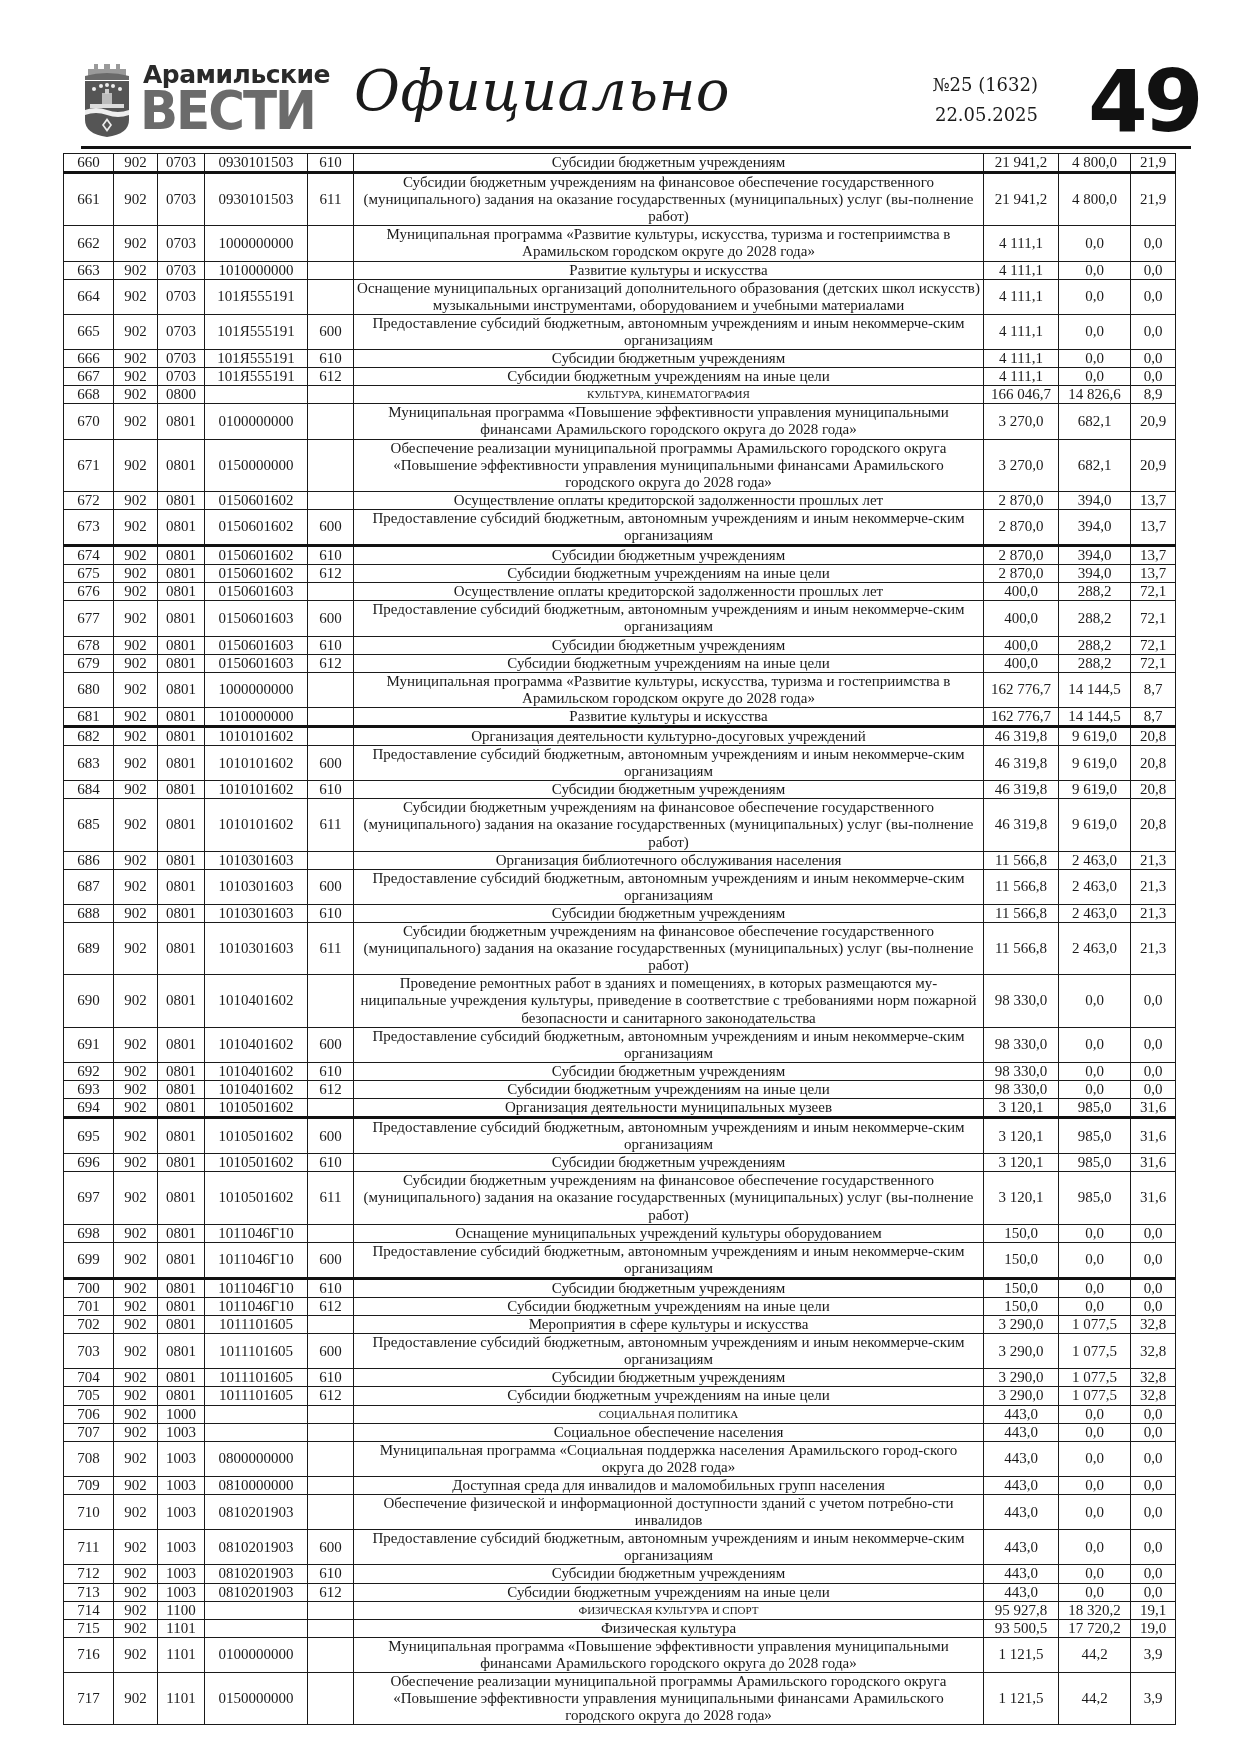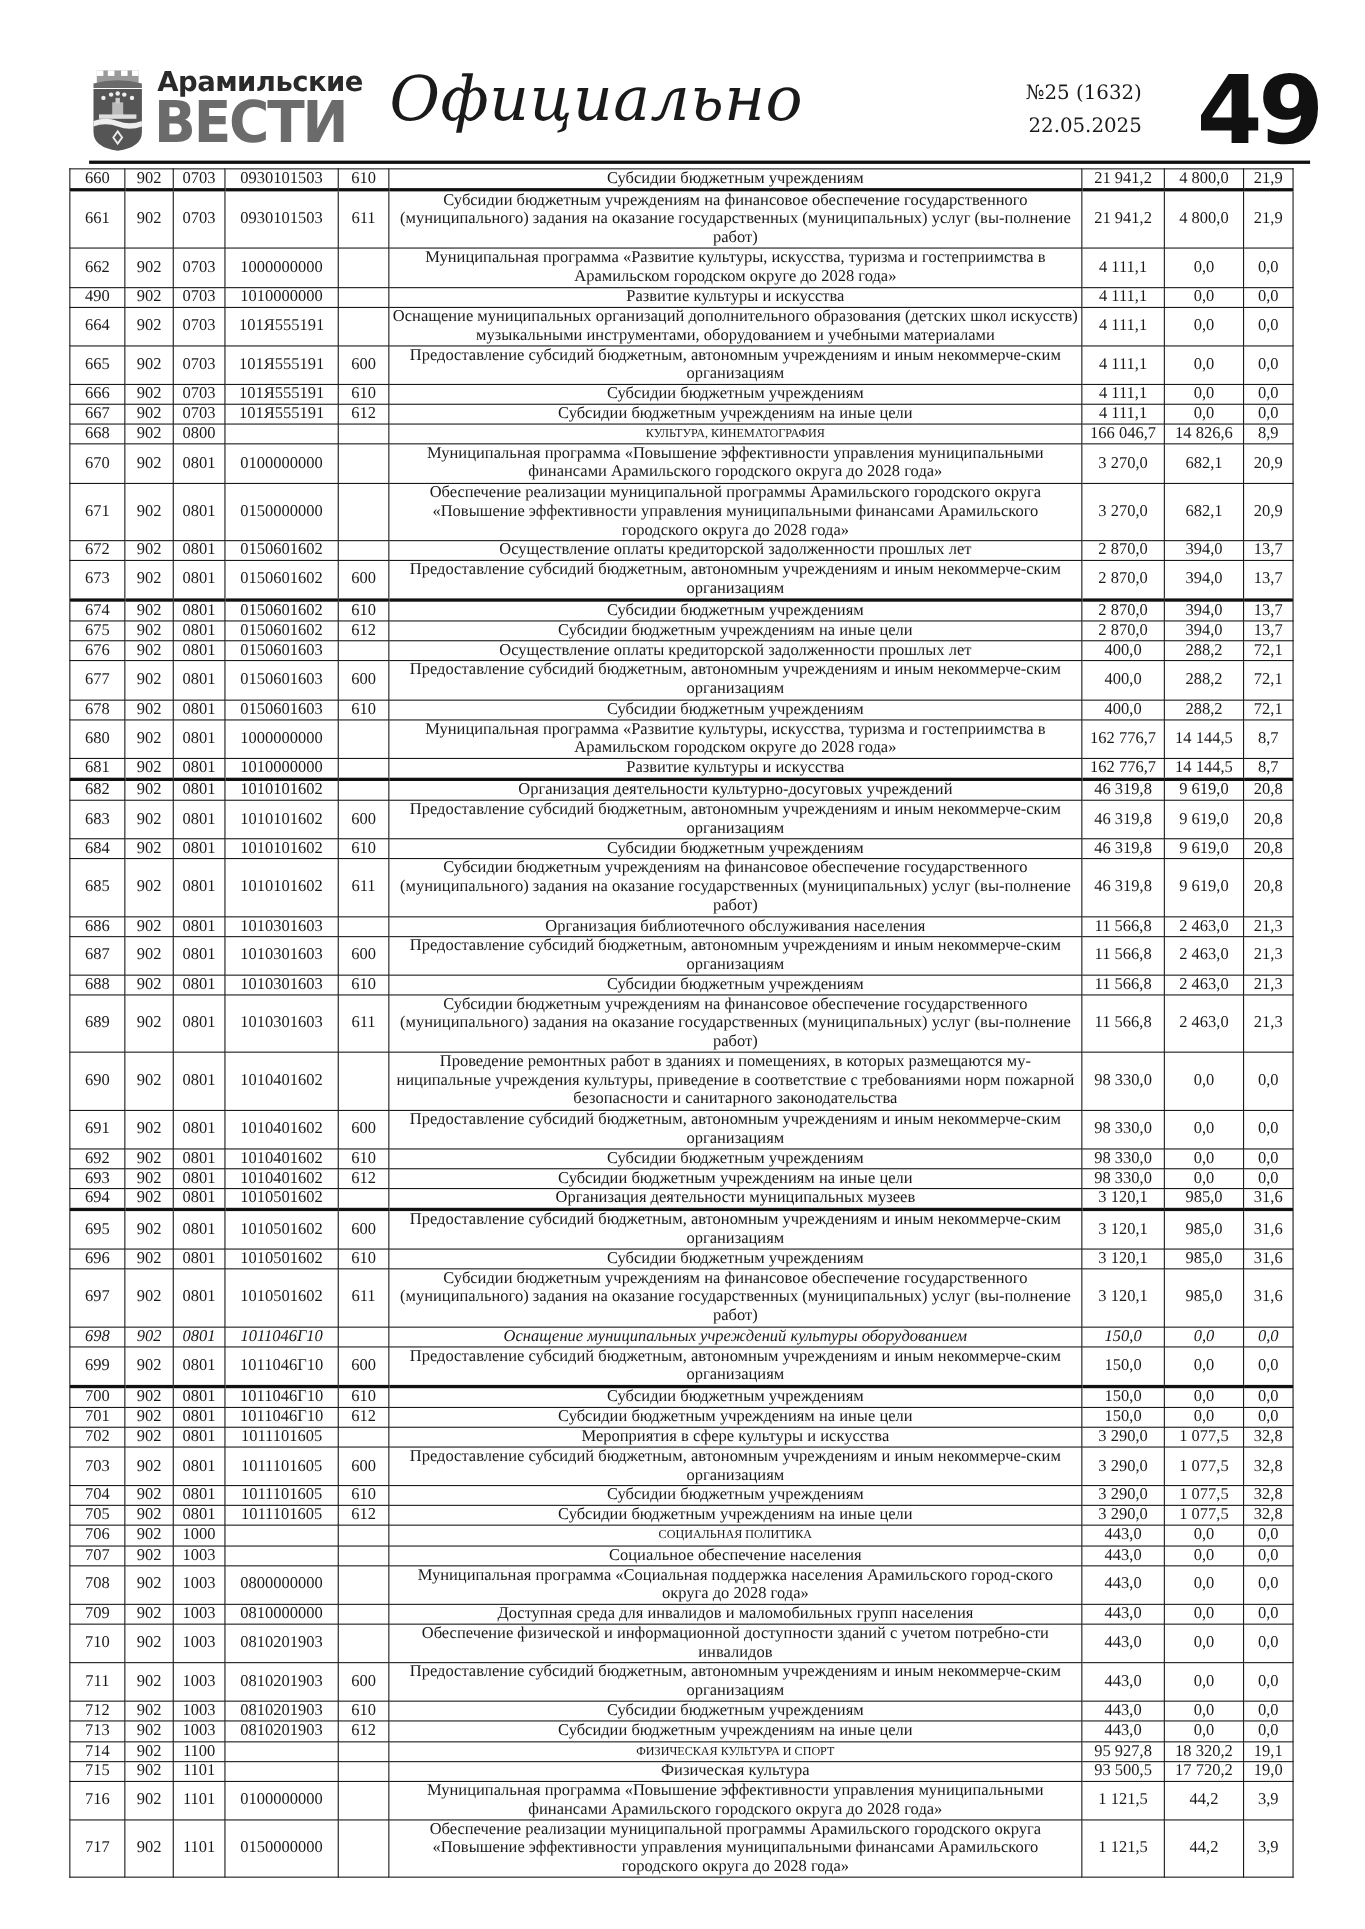--- a/index.html
+++ b/index.html
@@ -102,21 +102,21 @@
         <td>902</td>
         <td>0703</td>
         <td>1000000000</td>
         <td></td>
         <td class="desc">Муниципальная программа «Развитие культуры, искусства, туризма и гостеприимства в Арамильском городском округе до 2028 года»</td>
         <td class="num">4 111,1</td>
         <td class="num">0,0</td>
         <td class="num">0,0</td>
       </tr>
       <tr style="height: 17.18px;">
-        <td>490</td>
+        <td>663</td>
         <td>902</td>
         <td>0703</td>
         <td>1010000000</td>
         <td></td>
         <td class="desc">Развитие культуры и искусства</td>
         <td class="num">4 111,1</td>
         <td class="num">0,0</td>
         <td class="num">0,0</td>
       </tr>
       <tr style="height: 34.36px;">
@@ -266,20 +266,31 @@
         <td>678</td>
         <td>902</td>
         <td>0801</td>
         <td>0150601603</td>
         <td>610</td>
         <td class="desc">Субсидии бюджетным учреждениям</td>
         <td class="num">400,0</td>
         <td class="num">288,2</td>
         <td class="num">72,1</td>
       </tr>
+      <tr style="height: 17.18px;">
+        <td>679</td>
+        <td>902</td>
+        <td>0801</td>
+        <td>0150601603</td>
+        <td>612</td>
+        <td class="desc">Субсидии бюджетным учреждениям на иные цели</td>
+        <td class="num">400,0</td>
+        <td class="num">288,2</td>
+        <td class="num">72,1</td>
+      </tr>
       <tr style="height: 34.36px;">
         <td>680</td>
         <td>902</td>
         <td>0801</td>
         <td>1000000000</td>
         <td></td>
         <td class="desc">Муниципальная программа «Развитие культуры, искусства, туризма и гостеприимства в Арамильском городском округе до 2028 года»</td>
         <td class="num">162 776,7</td>
         <td class="num">14 144,5</td>
         <td class="num">8,7</td>
@@ -464,21 +475,21 @@
         <td>697</td>
         <td>902</td>
         <td>0801</td>
         <td>1010501602</td>
         <td>611</td>
         <td class="desc">Субсидии бюджетным учреждениям на финансовое обеспечение государственного (муниципального) задания на оказание государственных (муниципальных) услуг (вы-полнение работ)</td>
         <td class="num">3 120,1</td>
         <td class="num">985,0</td>
         <td class="num">31,6</td>
       </tr>
-      <tr style="height: 17.18px; font-style: italic;">
+      <tr style="height: 17.18px;">
         <td>698</td>
         <td>902</td>
         <td>0801</td>
         <td>1011046Г10</td>
         <td></td>
         <td class="desc">Оснащение муниципальных учреждений культуры оборудованием</td>
         <td class="num">150,0</td>
         <td class="num">0,0</td>
         <td class="num">0,0</td>
       </tr>

